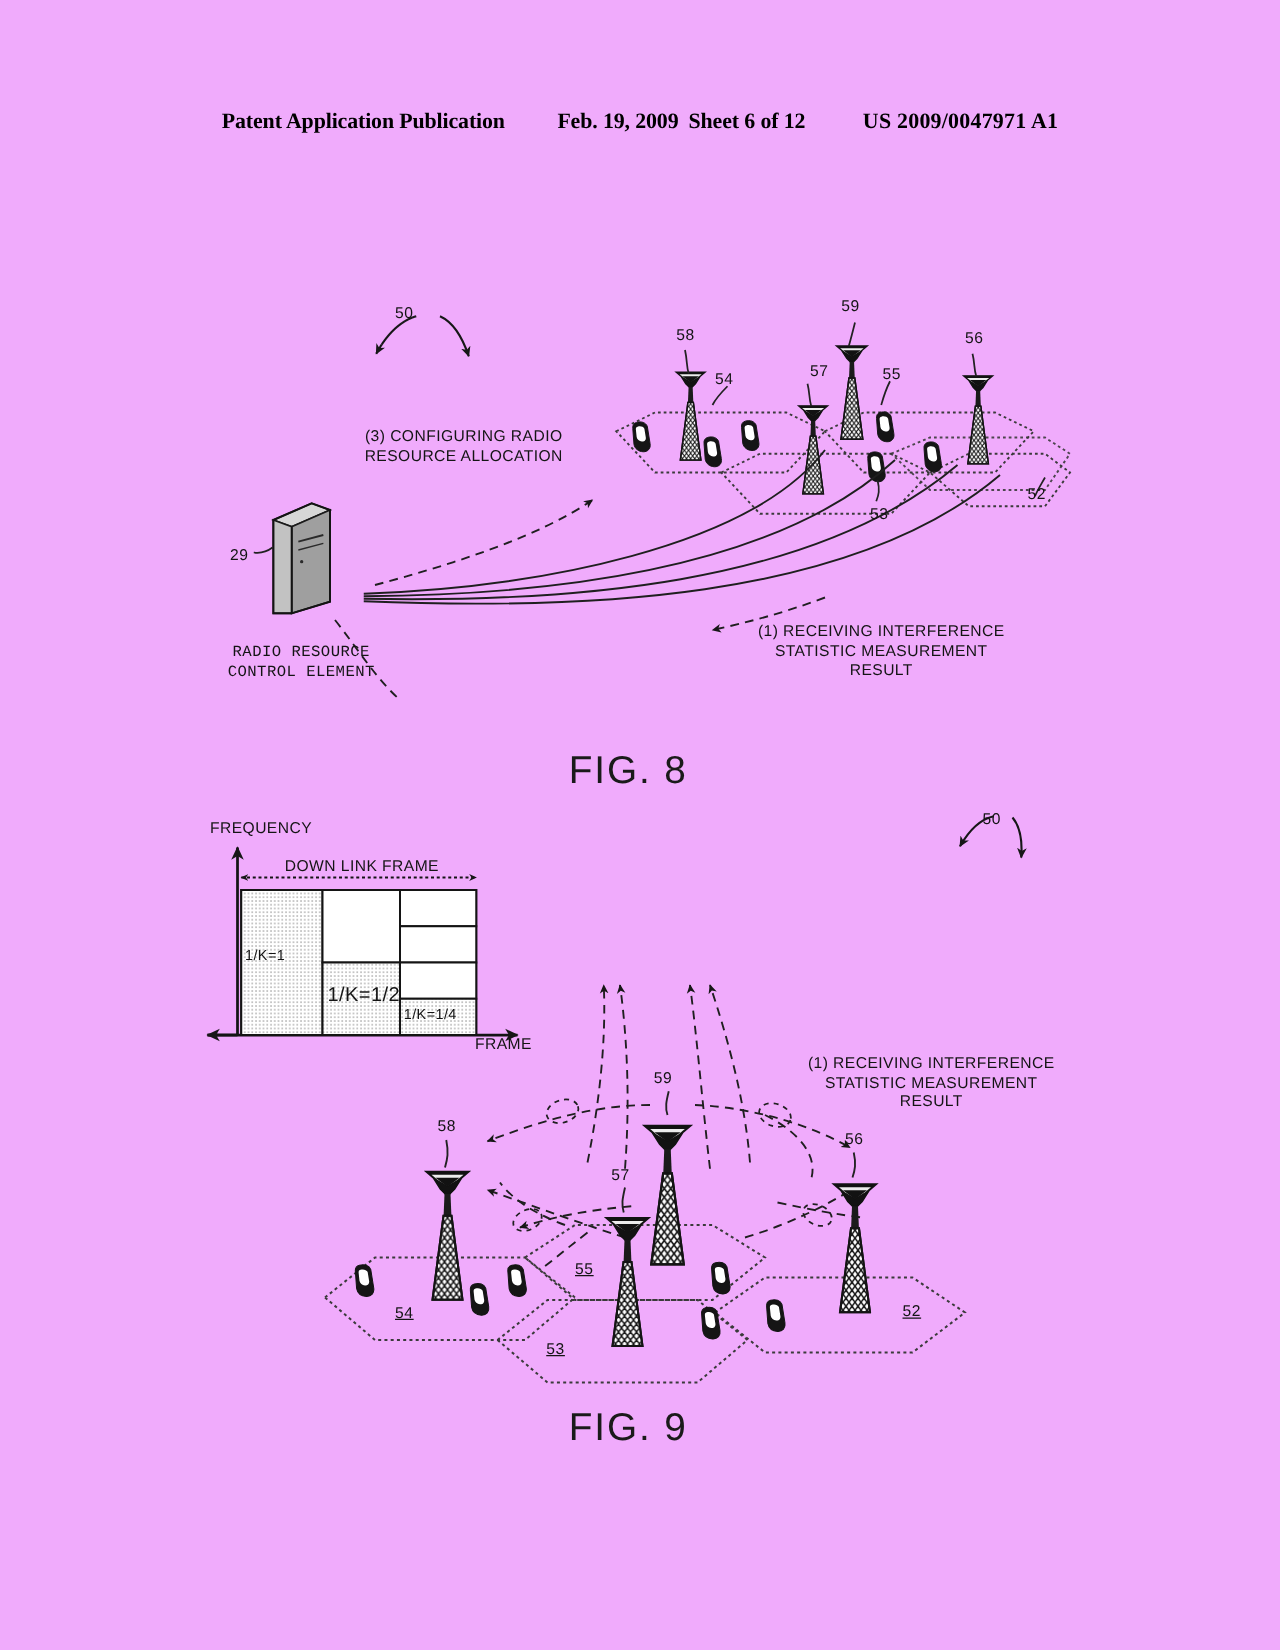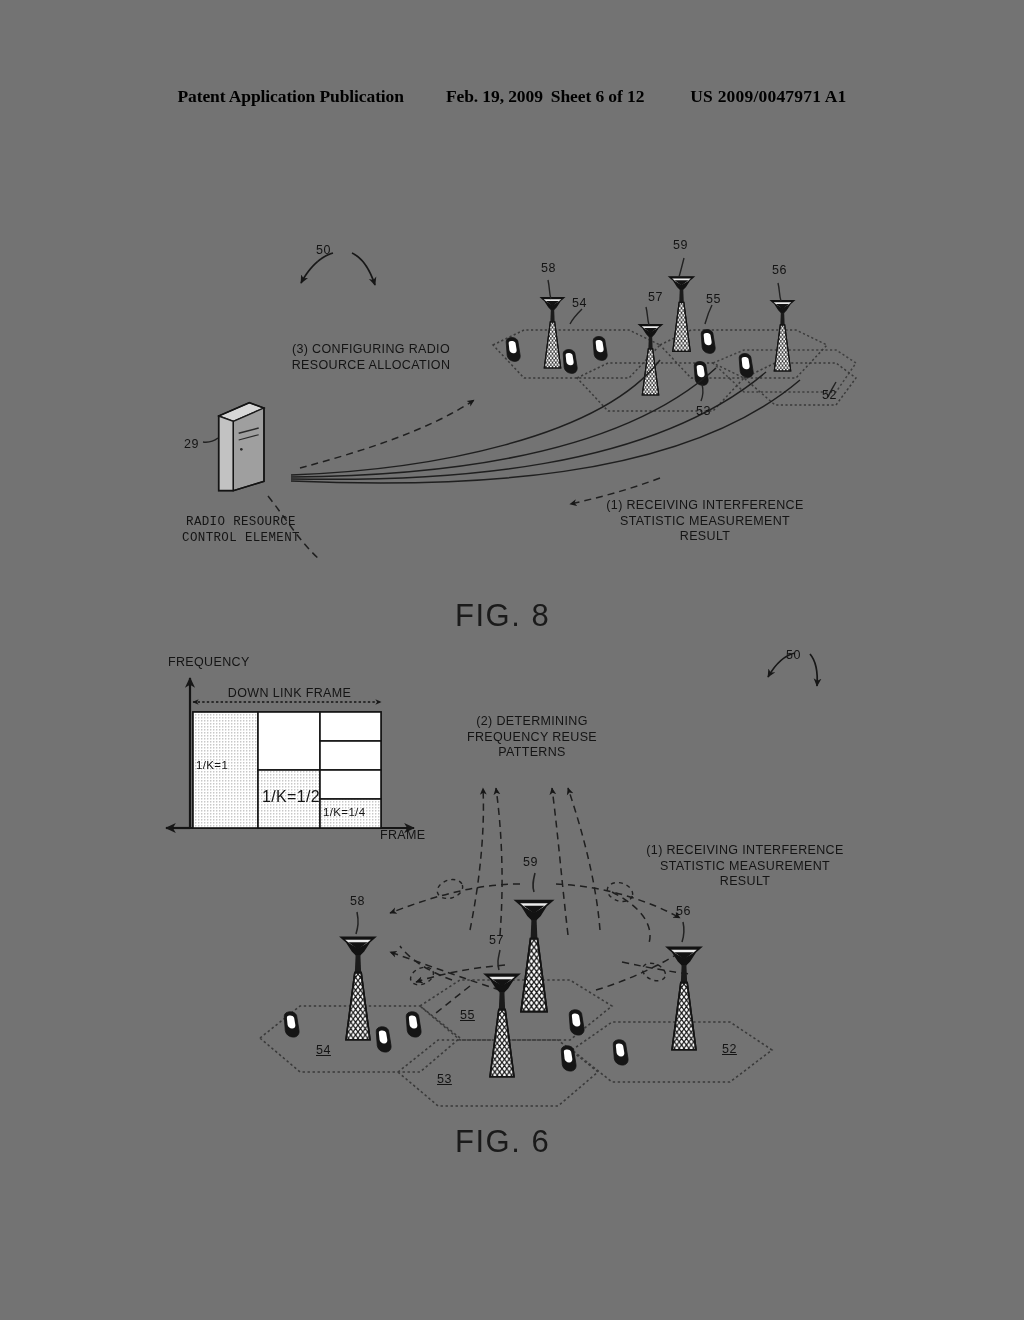--- a/index.html
+++ b/index.html
@@ -11,21 +11,21 @@
     width: 1024px;
     height: 1320px;
     position: relative;
     font-family: "Liberation Sans", sans-serif;
     color: #000000;
     overflow: hidden;
   }
   .page {
     position: absolute;
     inset: 0;
-    background: #737373;
+    background: #f0abfc;
   }
 
   
   .header {
     position: absolute;
     top: 86px;
     left: 0;
     width: 1024px;
     height: 26px;
     display: flex;
@@ -349,33 +349,30 @@
   <div class="dtext left" style="left:168px; top:655px; width:130px;">FREQUENCY</div>
 
   <div class="dtext" style="left:217px; top:686px; width:145px;">DOWN LINK FRAME</div>
 
   <div class="dtext left" style="left:380px; top:828px; width:60px;">FRAME</div>
 
   <div class="dtext left" style="left:196px; top:758px; width:62px; font-size:11.5px;">1/K=1</div>
   <div class="dtext left" style="left:262px; top:789px; width:62px; font-size:16px;">1/K=1/2</div>
   <div class="dtext left" style="left:323px; top:805px; width:62px; font-size:11.5px;">1/K=1/4</div>
 
-  <div class="dtext" style="left:442px; top:714px; width:180px;">(2) DETERMINING
-FREQUENCY REUSE
-PATTERNS</div>
 
   <div class="dtext" style="left:618px; top:843px; width:254px;">(1) RECEIVING  INTERFERENCE
 STATISTIC MEASUREMENT
 RESULT</div>
 
   <div class="refnum" style="left:350px; top:894px;">58</div>
   <div class="refnum" style="left:489px; top:933px;">57</div>
   <div class="refnum" style="left:523px; top:855px;">59</div>
   <div class="refnum" style="left:676px; top:904px;">56</div>
 
   <div class="refnum underline" style="left:316px; top:1043px;">54</div>
   <div class="refnum underline" style="left:460px; top:1008px;">55</div>
   <div class="refnum underline" style="left:437px; top:1072px;">53</div>
   <div class="refnum underline" style="left:722px; top:1042px;">52</div>
 
-  <div class="fig-caption" id="fig9-caption">FIG. 6</div>
+  <div class="fig-caption" id="fig9-caption">FIG. 9</div>
 
 </div>
 
 </body></html>

